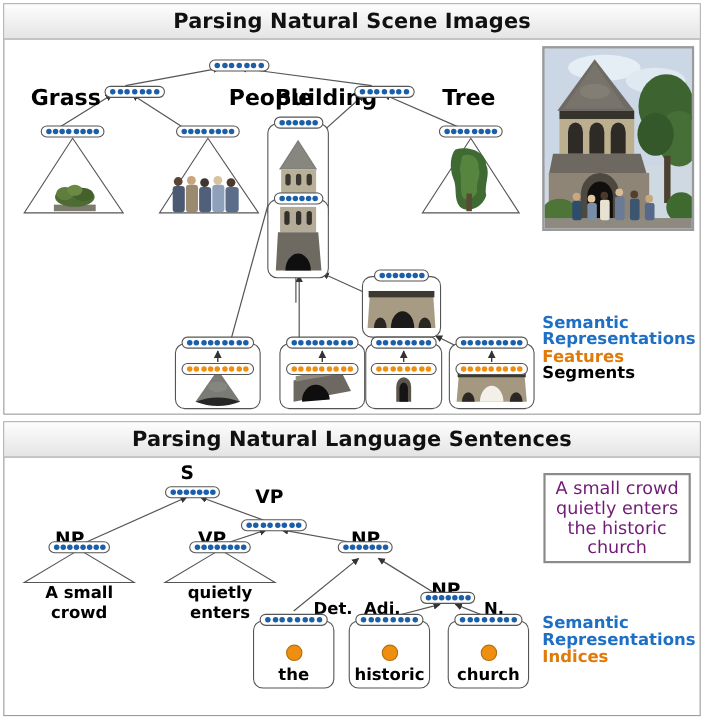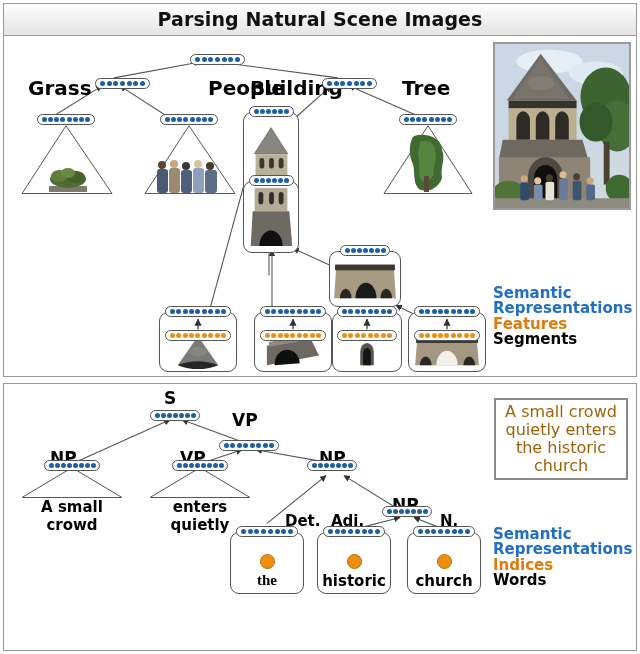--- a/index.html
+++ b/index.html
@@ -62,21 +62,21 @@
   .legend .l3{font-size:15px;color:#000;}
 
   
   .photo-frame{position:absolute;border:2px solid #9a9a9a;box-sizing:border-box;background:#b9c3cc;overflow:hidden;}
   .photo{position:absolute;left:0;top:0;width:100%;height:100%;}
 
   
   .sentbox{
     position:absolute;box-sizing:border-box;
     border:2px solid #8a8a8a;background:#fff;
-    font-size:16px;line-height:1.12;text-align:center;color:#a16207;
+    font-size:16px;line-height:1.12;text-align:center;color:#701a75;
     display:flex;align-items:center;justify-content:center;
     font-family:"DejaVu Sans",sans-serif;
     padding:2px 4px;
   }
 
   
   .idx{position:absolute;width:13px;height:13px;border-radius:50%;
        background:#ef8f12;border:1px solid #b96c07;}
 
   
@@ -465,20 +465,21 @@
         <div class="l1">Semantic</div>
         <div class="l1">Representations</div>
         <div class="l2">Features</div>
         <div class="l3">Segments</div>
       </div>
 
     </div>
   </div>
 
   <div class="panel" id="panel-lang">
+    <div class="panel-title">Parsing Natural Language Sentences</div>
     <div class="panel-body">
 
       <svg class="edges" viewBox="0 0 632 235" preserveAspectRatio="none">
         <defs>
           <marker id="ar2" markerWidth="7" markerHeight="7" refX="5.4" refY="3" orient="auto">
             <path d="M0,0 L6,3 L0,6 z" fill="#333"></path>
           </marker>
         </defs>
         <g stroke="#555" stroke-width="1.1" fill="none" marker-end="url(#ar2)">
 
@@ -570,41 +571,41 @@
           <i class="dot"></i>
           <i class="dot"></i>
           <i class="dot"></i>
       </div>
 
       <div style="position:absolute;left:18px;top:114px;width:100px;text-align:center;">
         <div class="lbl-word" style="position:relative;">A small</div>
         <div class="lbl-word" style="position:relative;">crowd</div>
       </div>
       <div style="position:absolute;left:146px;top:114px;width:100px;text-align:center;">
+        <div class="lbl-word" style="position:relative;">quietly</div>
         <div class="lbl-word" style="position:relative;">enters</div>
-        <div class="lbl-word" style="position:relative;">quietly</div>
       </div>
 
       <div class="lbl lbl-pos" style="left:239px;top:128px;margin-left:42px;">Det.</div>
       <div class="lbl lbl-pos" style="left:327px;top:128px;">Adj.</div>
       <div class="lbl lbl-pos" style="left:436px;top:128px;">N.</div>
 
       <div class="leafbox" style="left:226px;top:148px;width:74px;height:62px;"></div>
       <div class="chip chip-blue" style="left:232px;top:142px;width:62px;">
         <i class="dot"></i>
           <i class="dot"></i>
           <i class="dot"></i>
           <i class="dot"></i>
           <i class="dot"></i>
           <i class="dot"></i>
           <i class="dot"></i>
           <i class="dot"></i>
       </div>
       <div class="idx" style="left:256px;top:170px;"></div>
-      <div class="lbl-word" style="position:absolute;left:226px;top:188px;width:74px;font-family:Liberation Serif, serif;">the</div>
+      <div class="lbl-word" style="position:absolute;left:226px;top:188px;width:74px;">the</div>
 
       <div class="leafbox" style="left:313px;top:148px;width:74px;height:62px;"></div>
       <div class="chip chip-blue" style="left:319px;top:142px;width:62px;">
         <i class="dot"></i>
           <i class="dot"></i>
           <i class="dot"></i>
           <i class="dot"></i>
           <i class="dot"></i>
           <i class="dot"></i>
           <i class="dot"></i>
@@ -626,19 +627,18 @@
       </div>
       <div class="idx" style="left:433px;top:170px;"></div>
       <div class="lbl-word" style="position:absolute;left:400px;top:188px;width:80px;">church</div>
 
       <div class="sentbox" style="left:490px;top:14px;width:134px;height:82px;">A small crowd quietly enters the historic church</div>
 
       <div class="legend" style="left:489px;top:143px;">
         <div class="l1">Semantic</div>
         <div class="l1">Representations</div>
         <div class="l2">Indices</div>
-        <div class="l3">Words</div>
       </div>
 
     </div>
   </div>
 
 </div>
 
 </body></html>

